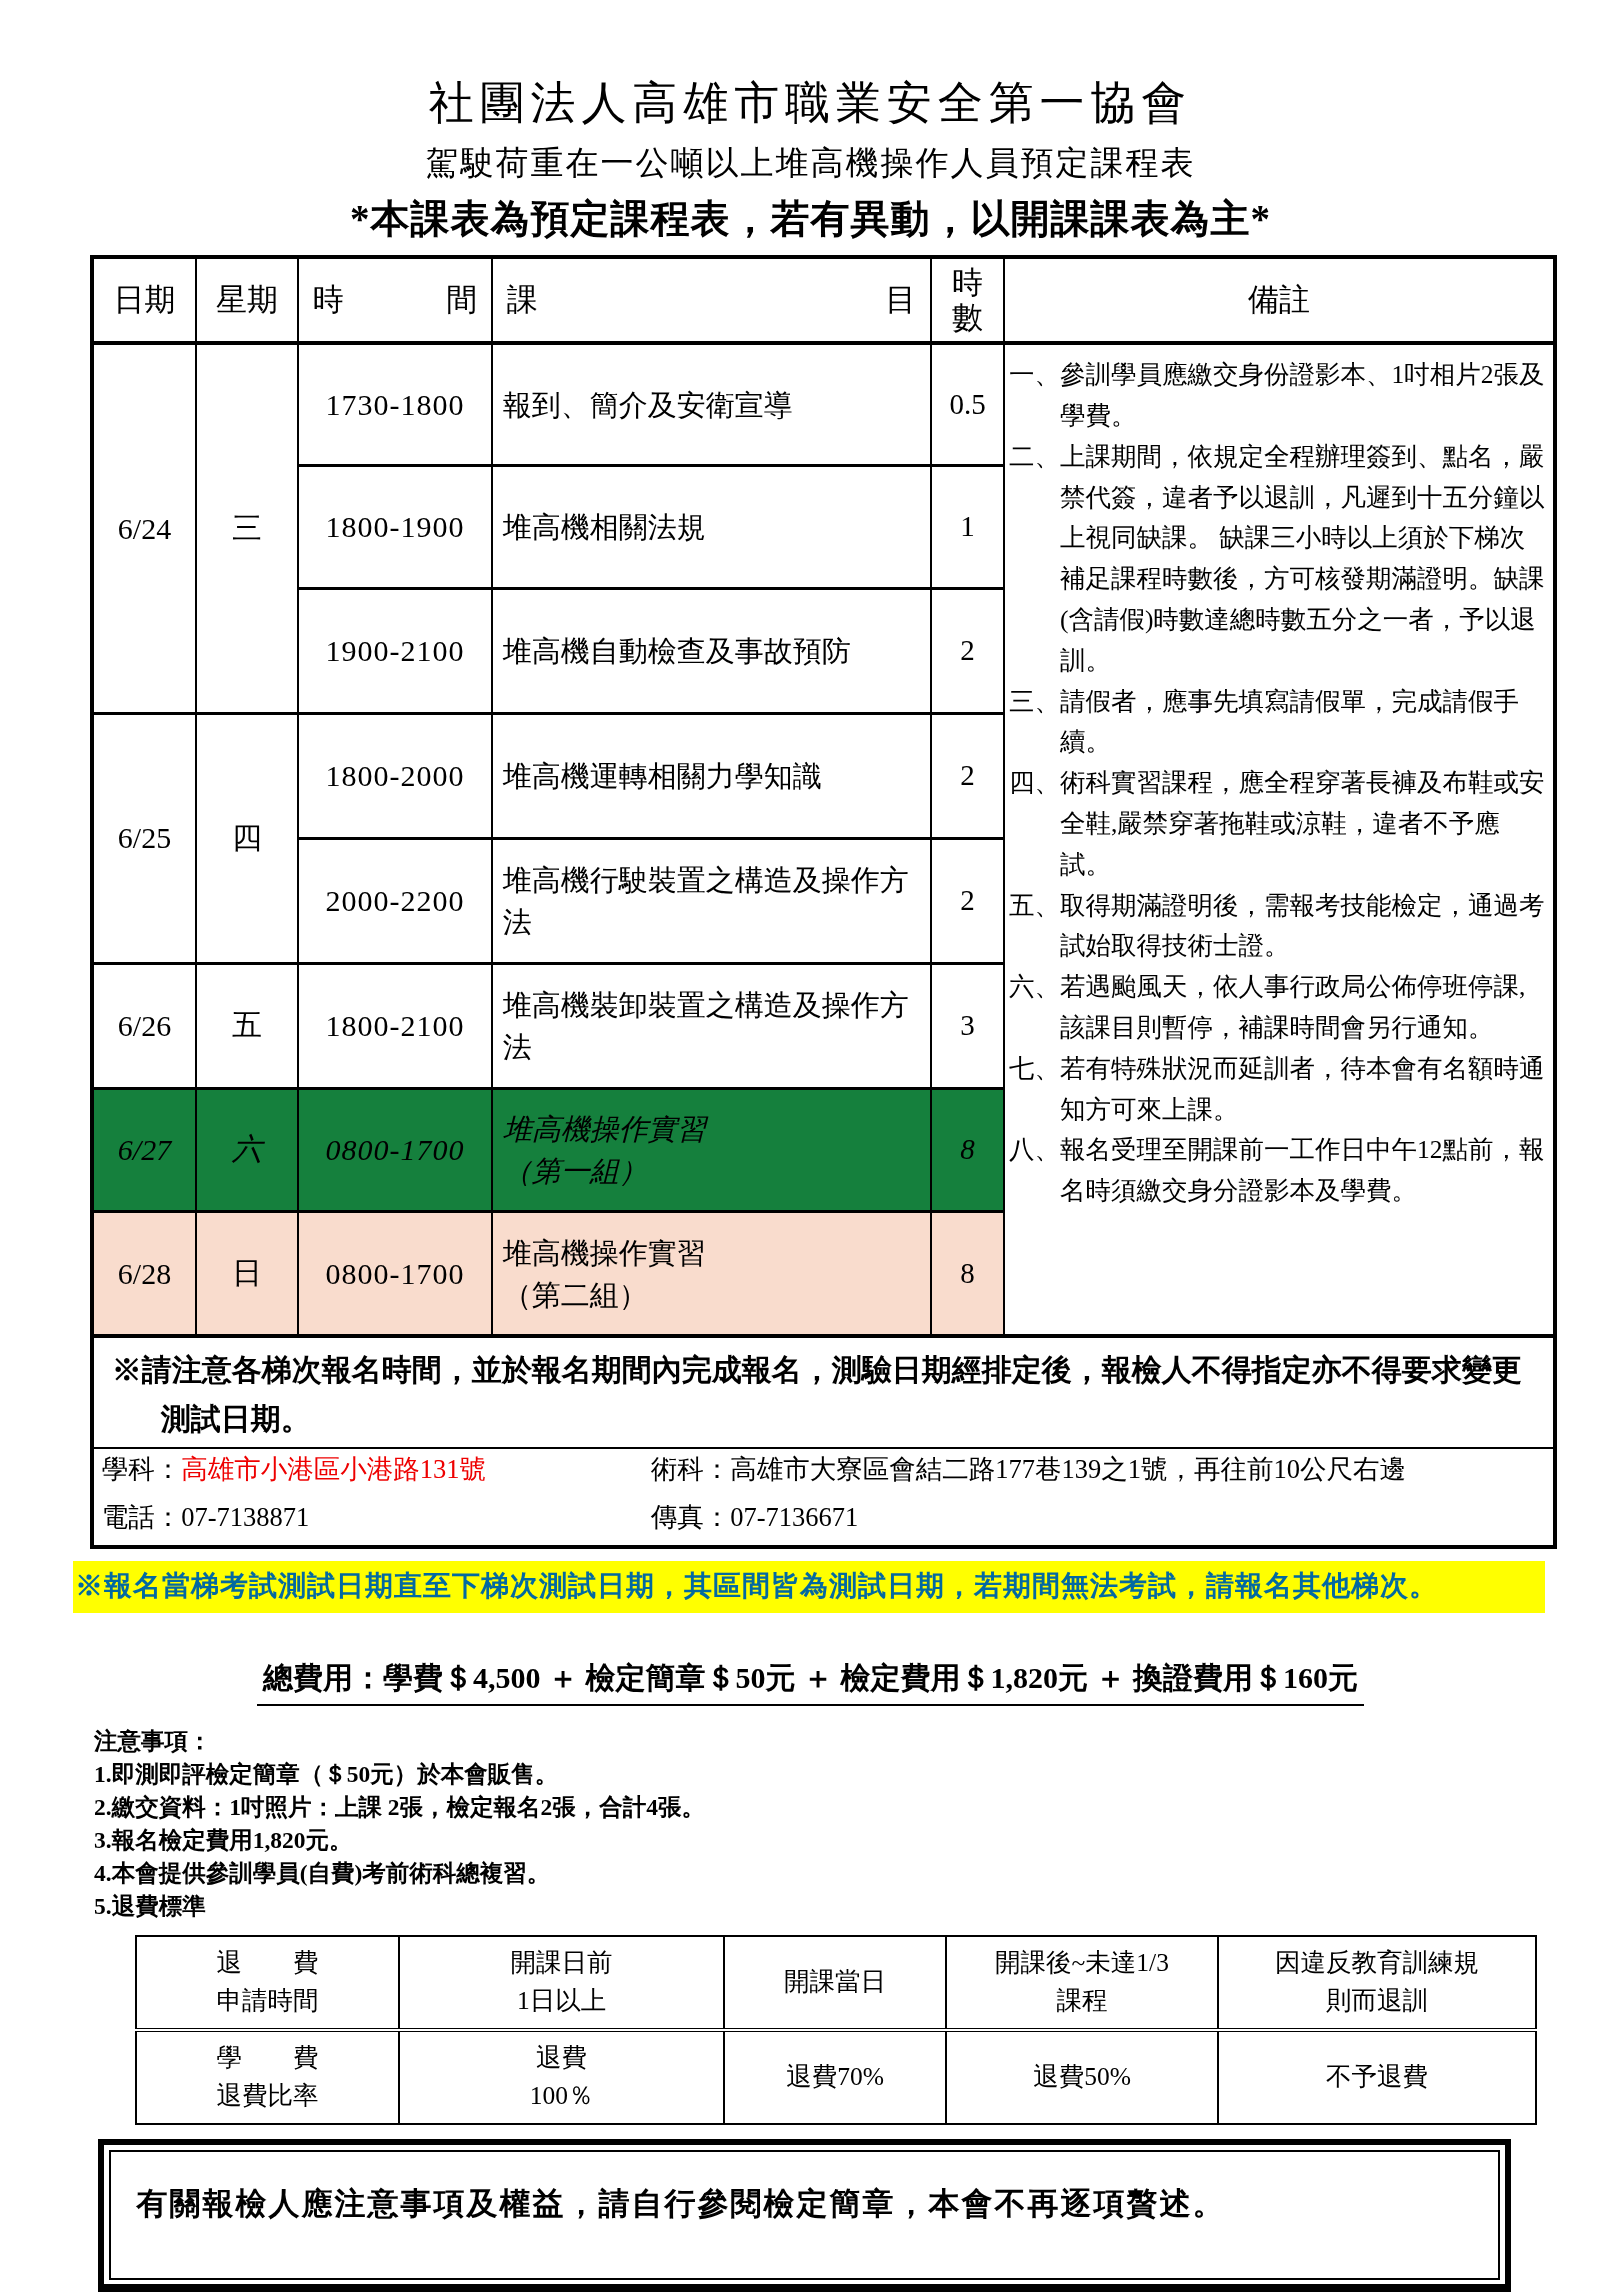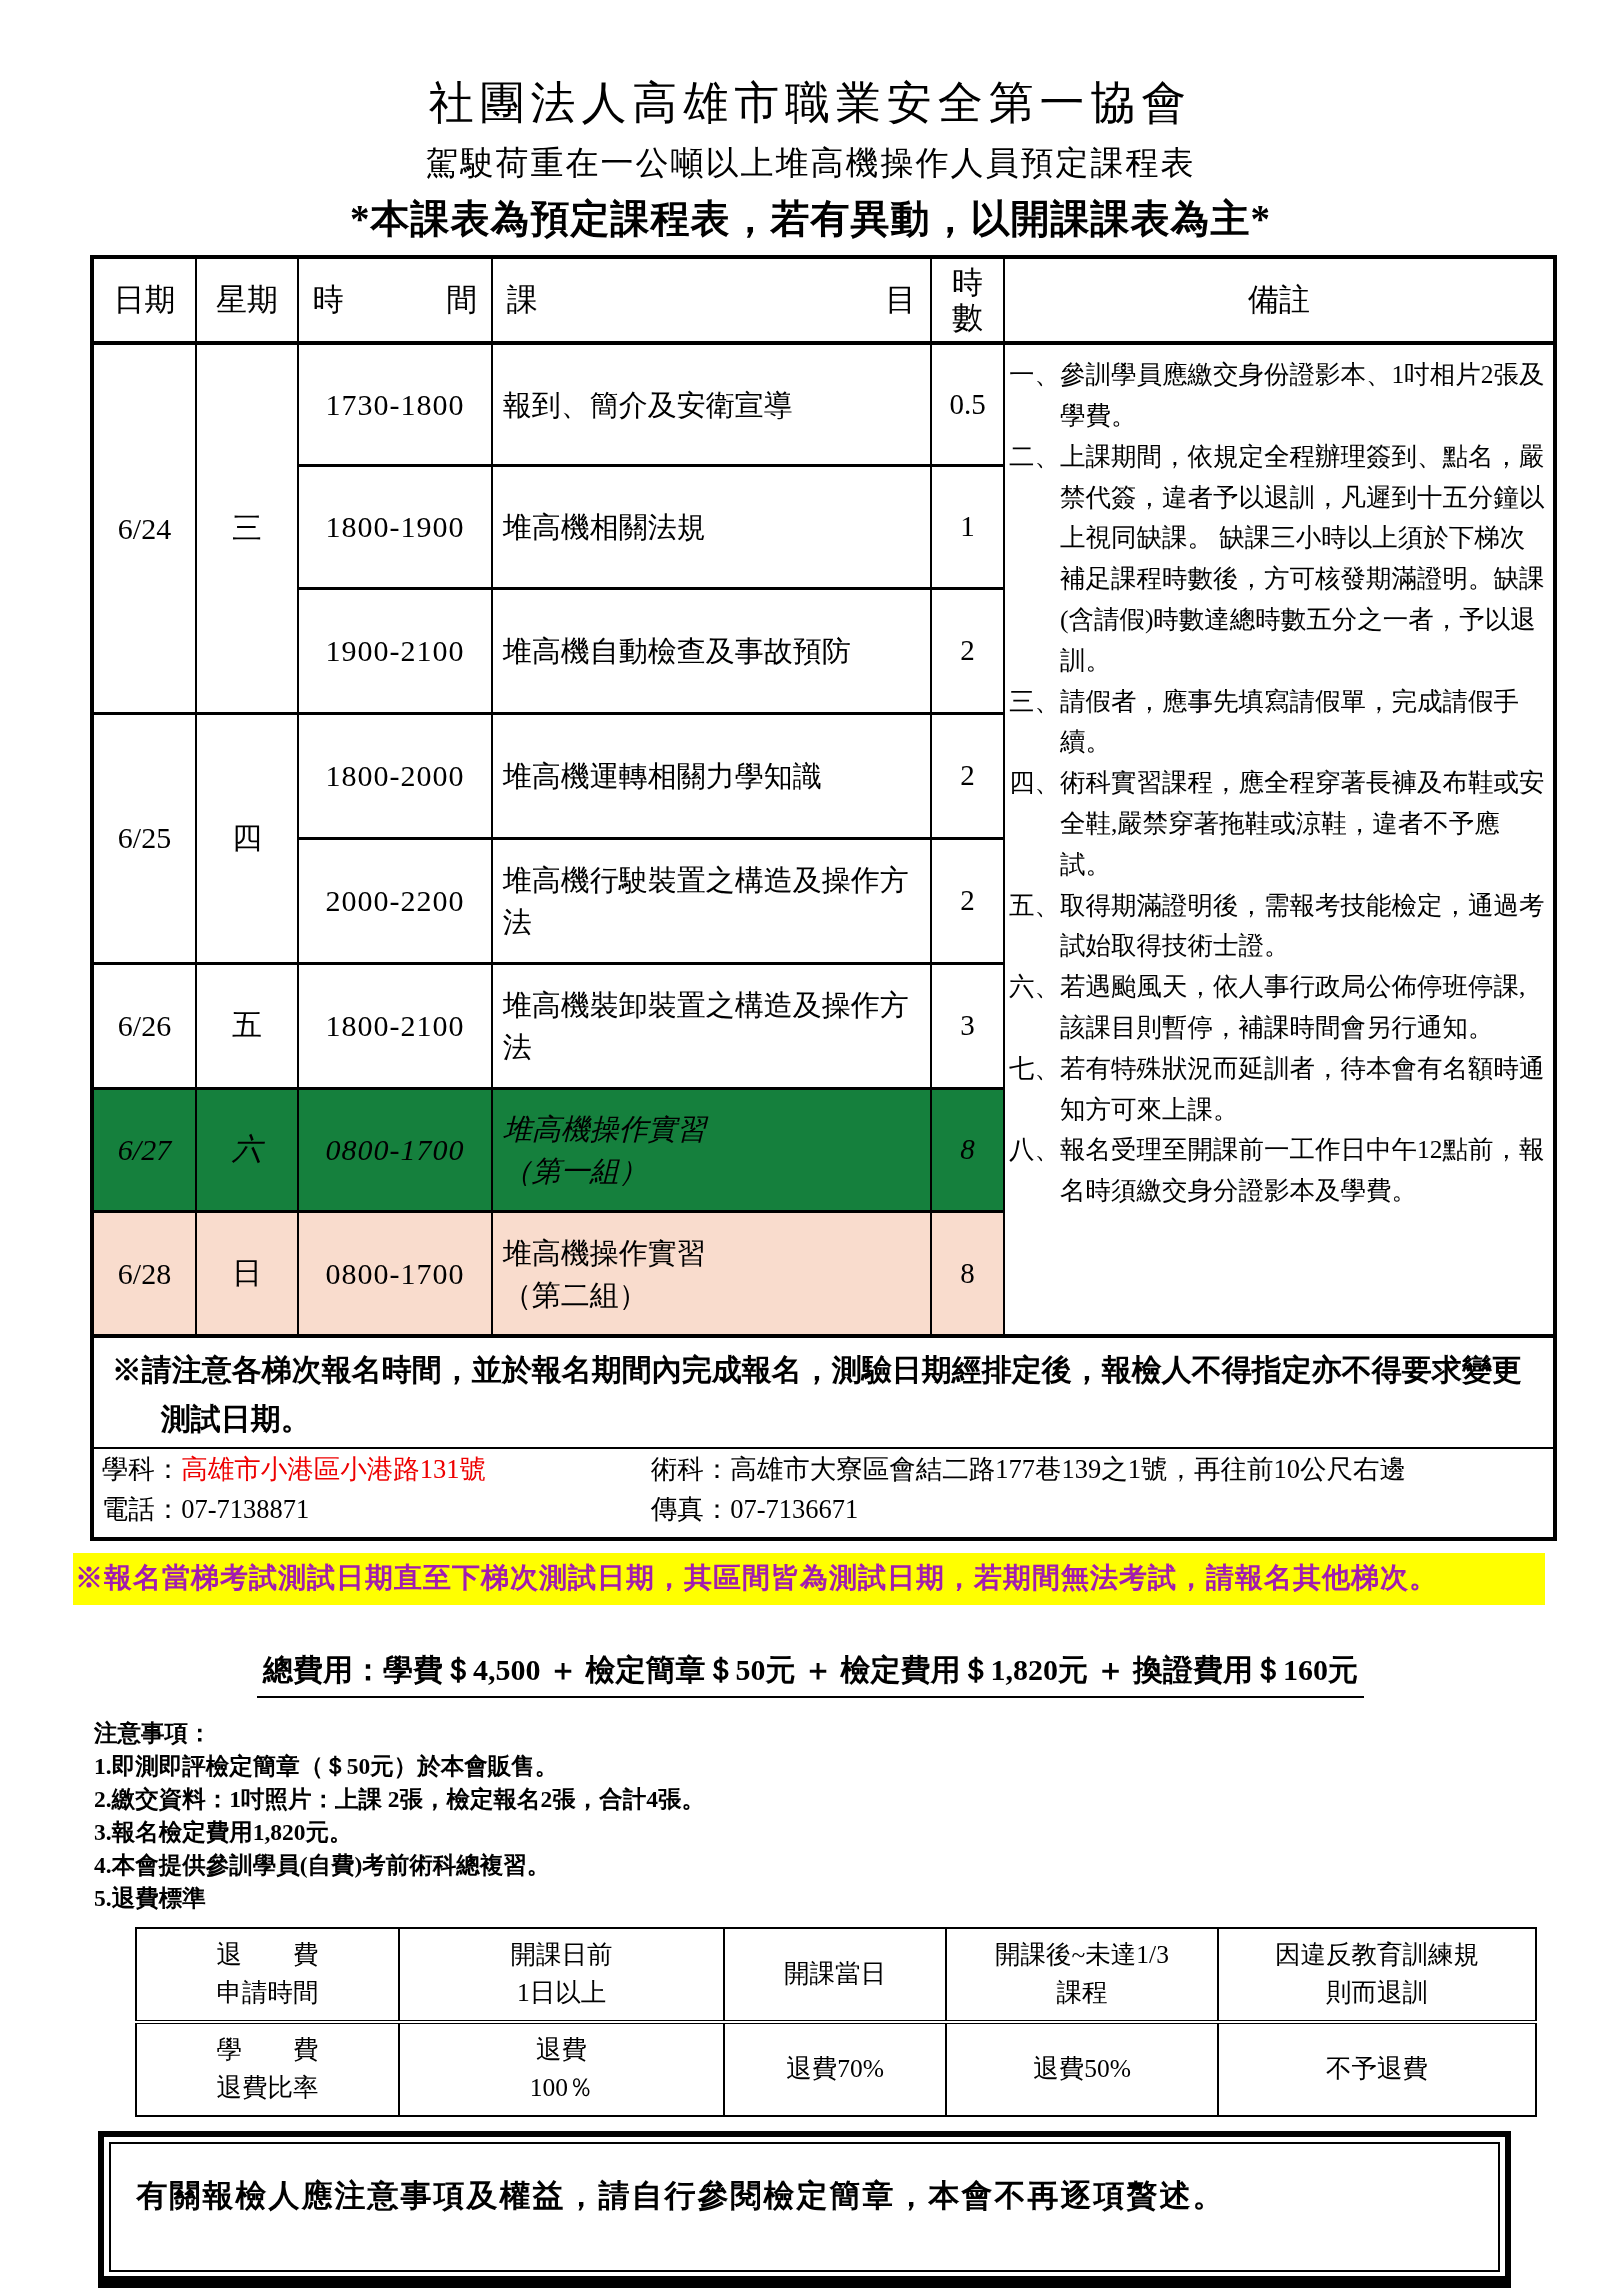--- a/index.html
+++ b/index.html
@@ -27,21 +27,21 @@
   .c-remarks { vertical-align: top; padding: 9.8px 7.8px 0 3.9px; background: #fff; }
   .remark-item { display: flex; font-size: 25.5px; line-height: 1.60; }
   .remark-num  { flex: 0 0 auto; white-space: nowrap; }
   .remark-text { flex: 1 1 auto; }
 
   
   .note-row td { border-top-width: 4.9px; padding: 7.8px 25.5px 3.9px 9.8px; }
   .note-text { font-size: 30px; font-weight: 700; line-height: 1.62;
                padding-left: 57px; text-indent: -49px; }
   .addr-row td { padding: 0 9.8px 9.8px 7.8px; }
-  .addr-grid { display: grid; grid-template-columns: 549px 1fr; row-gap: 4px;
+  .addr-grid { display: grid; grid-template-columns: 549px 1fr; row-gap: 12px;
                font-size: 26.5px; padding-top: 2px; }
 
   
   .banner { margin: 11.8px 0 0 73px; width: 1472px; padding: 5.9px 2px 7.8px 2px;
             font-size: 28px; font-weight: 700; letter-spacing: 1px; }
 
   
   .fee { margin-top: 45px; text-align: center; }
   .fee-inner { display: inline-block; font-size: 30px; font-weight: 700;
                border-bottom: 2.9px solid #000; padding: 0 5.9px 4.9px 5.9px; }
@@ -215,21 +215,21 @@
         </div>
         <div>
           <span>傳真：</span><span>07-7136671</span>
         </div>
       </div>
     </td>
   </tr>
   </tbody>
 </table>
 
-<div class="banner" style="background: rgb(255, 255, 0); color: #a21caf;">※報名當梯考試測試日期直至下梯次測試日期，其區間皆為測試日期，若期間無法考試，請報名其他梯次。</div>
+<div class="banner" style="background: rgb(255, 255, 0); color: #0369a1;">※報名當梯考試測試日期直至下梯次測試日期，其區間皆為測試日期，若期間無法考試，請報名其他梯次。</div>
 
 <div class="fee">
   <span class="fee-inner">總費用：學費＄4,500 ＋ 檢定簡章＄50元 ＋ 檢定費用＄1,820元 ＋ 換證費用＄160元</span>
 </div>
 
 <div class="notes">
   <div>注意事項：</div>
   <div>1.即測即評檢定簡章（＄50元）於本會販售。</div>
   <div>2.繳交資料：1吋照片：上課 2張，檢定報名2張，合計4張。</div>
   <div>3.報名檢定費用1,820元。</div>

